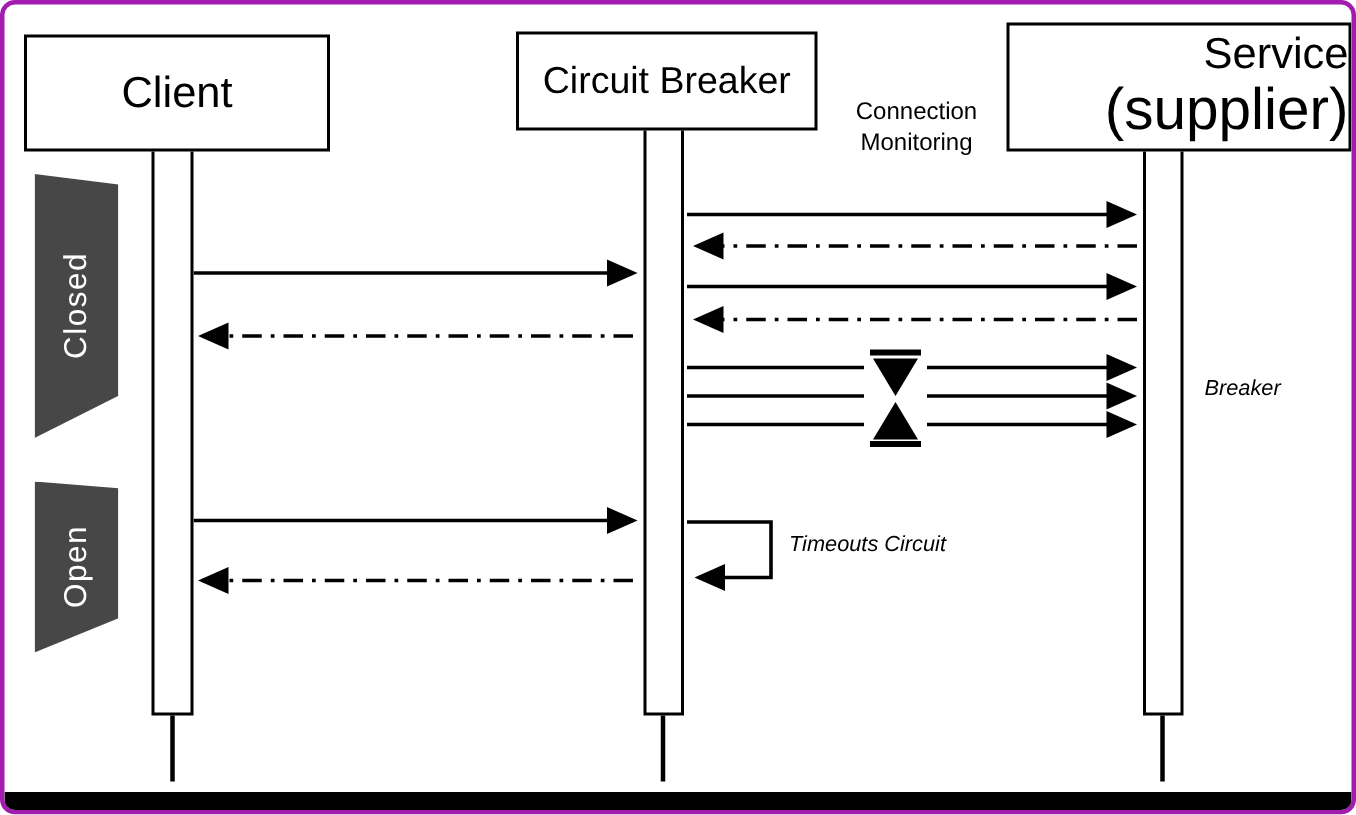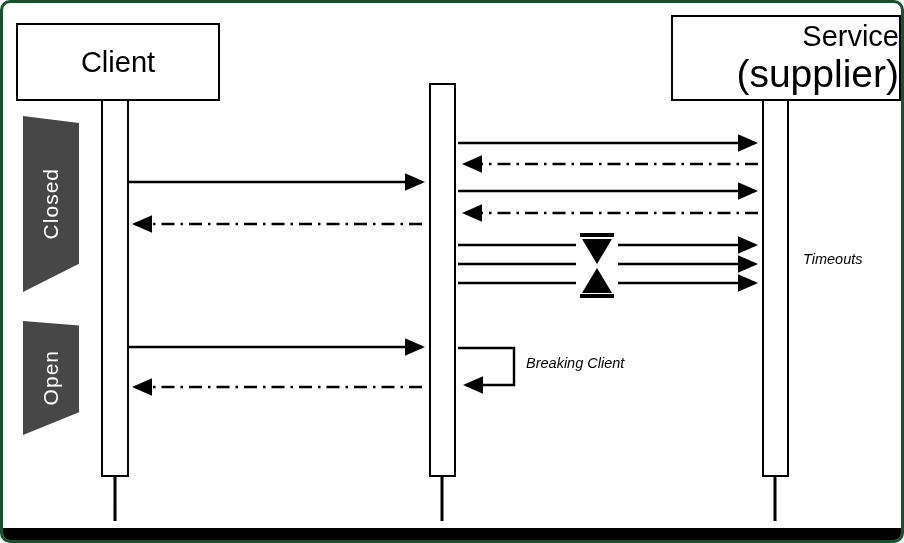--- a/index.html
+++ b/index.html
@@ -1,18 +1,18 @@
 <!DOCTYPE html>
 <html><head>
 <meta charset="utf-8">
 <style>
   html,body{margin:0;padding:0;background:#ffffff;font-family:"Liberation Sans",sans-serif;}
   .canvas{
     position:relative;width:898px;height:537px;margin:0;
-    background:#ffffff;border:3px solid #14532d;border-radius:10px;overflow:hidden;
+    background:#ffffff;border:3px solid #a21caf;border-radius:10px;overflow:hidden;
   }
   .bottom-bar{position:absolute;left:0;right:0;bottom:0;height:12px;background:#000;}
   .participant-box{
     position:absolute;background:#fff;border:2.5px solid #000;
     display:flex;flex-direction:column;align-items:center;justify-content:center;
     text-align:center;color:#000;z-index:4;
   }
   .participant-box .main{font-size:29px;line-height:1.12;}
   .participant-box .sub{font-size:39px;line-height:1.12;}
   .activation-bar{
@@ -77,33 +77,37 @@
   </svg>
 
   <div class="activation-bar" style="left:98px;top:94px;width:24px;height:376px;"></div>
   <div class="activation-bar" style="left:426px;top:80px;width:23px;height:390px;"></div>
   <div class="activation-bar" style="left:759px;top:94px;width:23px;height:376px;"></div>
 
   <div class="participant-box" style="left:13px;top:20px;width:200px;height:74px;">
     <span class="main">Client</span>
   </div>
 
+  <div class="participant-box" style="left:341px;top:18px;width:197px;height:62px;">
+    <span class="main" style="font-size:25px;">Circuit Breaker</span>
+  </div>
 
   <div class="participant-box" style="left:668px;top:12px;width:226px;height:82px;align-items:flex-end;">
     <span class="main">Service</span>
     <span class="sub">(supplier)</span>
   </div>
 
   <div class="state-flag flag-closed" style="left:20px;top:113px;width:56px;height:176px;">
     <span class="vtext">Closed</span>
   </div>
 
   <div class="state-flag flag-open" style="left:20px;top:318px;width:56px;height:114px;">
     <span class="vtext">Open</span>
   </div>
 
+  <div class="note note-conn" style="left:545px;top:62px;">Connection Monitoring</div>
 
-  <div class="note note-italic" style="left:800px;top:248px;">Timeouts</div>
+  <div class="note note-italic" style="left:800px;top:248px;">Breaker</div>
 
-  <div class="note note-italic" style="left:523px;top:352px;">Breaking Client</div>
+  <div class="note note-italic" style="left:523px;top:352px;">Timeouts Circuit</div>
 
   <div class="bottom-bar"></div>
 </div>
 
 </body></html>

